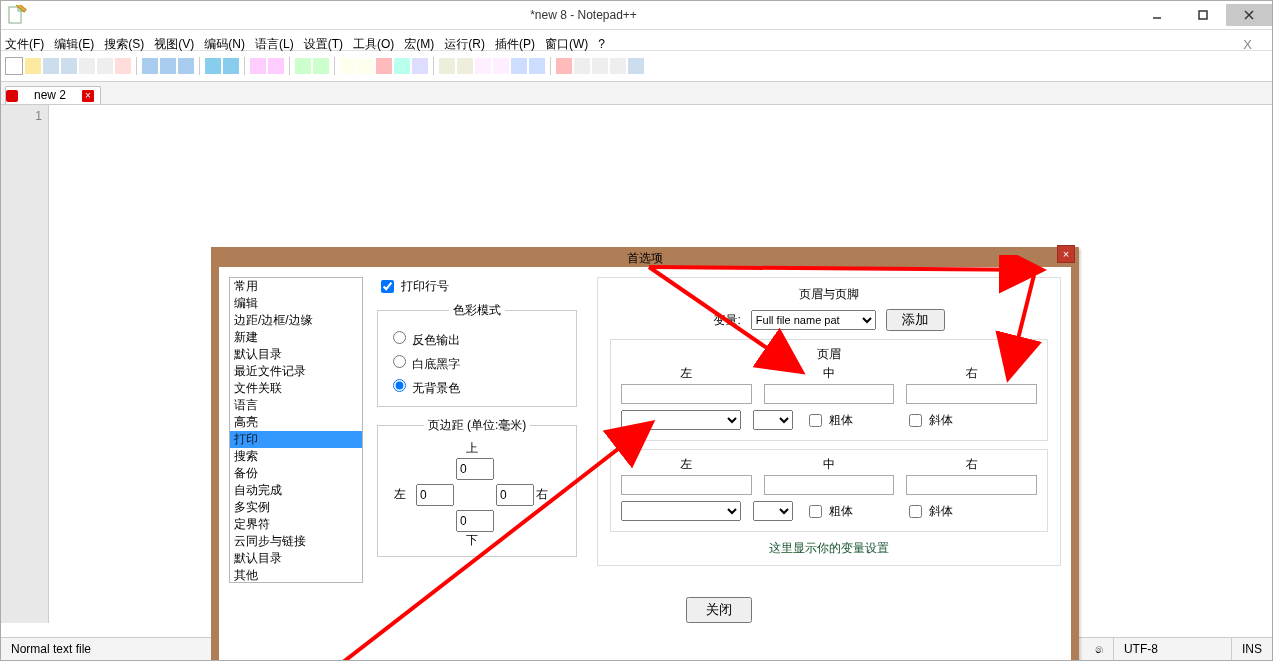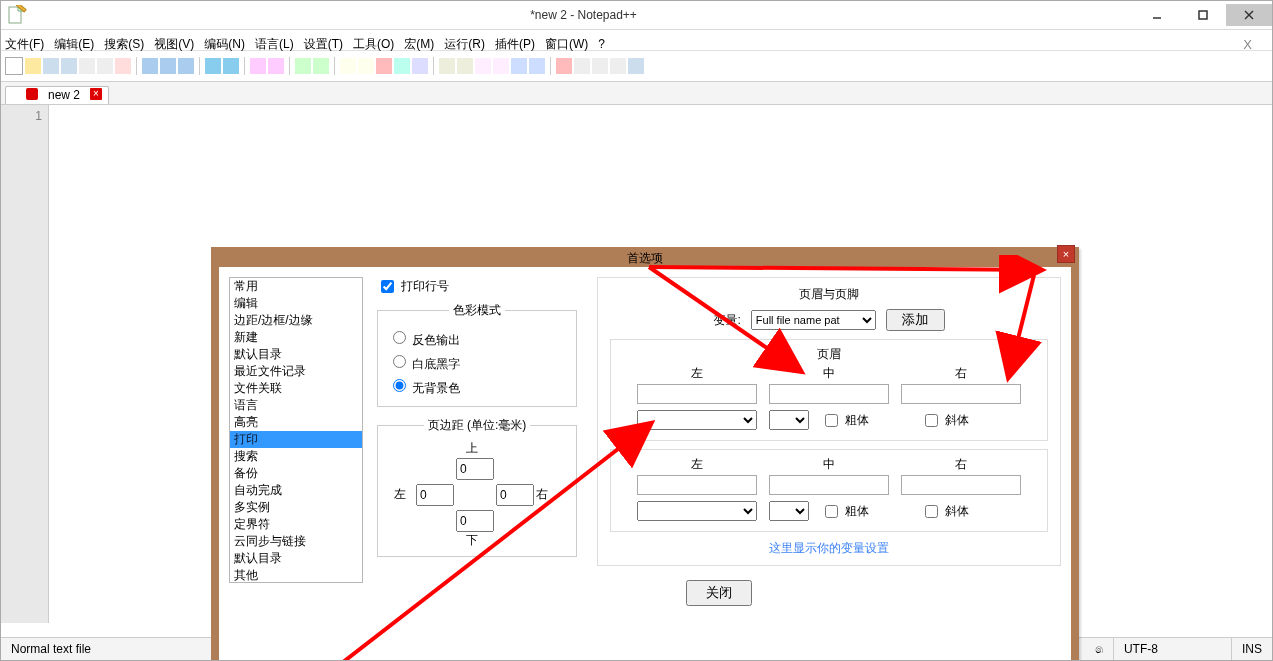--- a/index.html
+++ b/index.html
@@ -14,21 +14,21 @@
   
   .menubar { height:20px; display:flex; align-items:center; padding:0 4px; border-bottom:1px solid #e0e0e0;}
   .menubar span { margin-right:10px; cursor:default;margin-top:8px; }
   .menubar .xbtn { margin-left:auto; color:#888; font-size:13px; padding:0 6px;}
   
   .toolbar { height:26px; border-bottom:1px solid #d0d0d0; display:flex; align-items:center; padding:2px 4px; gap:2px;}
   .tb { width:16px; height:16px; display:inline-block; }
   .tbsep { width:1px; height:18px; background:#ccc; margin:0 3px;}
   
   .filetabs { height:22px; background:#f4f4f4; border-bottom:1px solid #ccc; display:flex; align-items:flex-end; padding-left:4px;}
-  .filetab { background:#fff; border:1px solid #c0c0c0; border-bottom:none; padding:1px 6px 2px 20px; display:flex; align-items:flex-start; gap:10px; font-size:12px; border-radius:2px 2px 0 0;}
+  .filetab { background:#fff; border:1px solid #c0c0c0; border-bottom:none; padding:1px 6px 2px 0; display:flex; align-items:flex-end; gap:16px; font-size:12px; border-radius:2px 2px 0 0;}
   .filetab .fticon { width:12px; height:12px; background:#d00; border-radius:2px; display:inline-block;}
   .filetab .closeicon { width:12px;height:12px; background:#d00; color:#fff; font-size:10px; line-height:12px; text-align:center; border-radius:1px;}
   
   .editor { position:relative; height:518px; display:flex;}
   .gutter { width:48px; background:#e8e8e8; border-right:1px solid #ccc; text-align:right; padding:4px 6px 0 0; color:#808080; box-sizing:border-box;}
   .code { flex:1; background:#fff; padding:4px 6px; position:relative;}
   
   .statusbar { position:absolute; bottom:0; left:0; right:0; height:22px; border-top:1px solid #ccc; background:#f4f4f4; display:flex; align-items:center; font-size:12px;}
   .statusbar .cell { padding:0 10px; border-right:1px solid #ccc; height:100%; display:flex; align-items:center;}
   
@@ -51,50 +51,50 @@
   .margins .left { position:absolute; left:28px; top:44px;}
   .margins .right { position:absolute; left:108px; top:44px;}
   .margins .lbl-top { position:absolute; left:78px; top:0;}
   .margins .lbl-bottom { position:absolute; left:78px; top:92px;}
   .margins .lbl-left { position:absolute; left:6px; top:46px;}
   .margins .lbl-right { position:absolute; left:148px; top:46px;}
   .hf { border:1px solid #ddd; padding:8px 12px; margin-bottom:10px;}
   .hfrow { display:flex; align-items:center; gap:10px; margin-bottom:8px; justify-content:center;}
   .hfrow select { font-size:11px; height:20px;}
   .hfrow button { height:22px; padding:0 14px;}
-  .hfgroup { border:1px solid #ddd; padding:6px 26px 10px; margin-bottom:8px;}
+  .hfgroup { border:1px solid #ddd; padding:6px 10px 10px; margin-bottom:8px;}
   .hfgroup .gtitle { text-align:center; margin-bottom:2px;}
   .cols { display:flex; gap:12px;}
   .col { flex:1;}
   .col .clabel { text-align:center; margin-bottom:2px;}
   .col input[type=text]{ width:100%; box-sizing:border-box; height:20px; border:1px solid #aaa;}
   .row2 { display:flex; align-items:center; gap:12px; margin-top:6px;}
   .row2 select{ height:20px;}
   .row2 .small{ width:40px;}
   .lbl-inline { display:inline-flex; align-items:center; gap:4px;}
-  .vartxt { text-align:center; color:#3b82f6;}
-  .dialog-footer { text-align:center; margin-top:4px;}
+  .vartxt { text-align:center; color:#14532d;}
+  .dialog-footer { text-align:center; margin-top:21px;}
   .dialog-footer button { padding:2px 18px;}
   
   .arrows { position:absolute; inset:0; pointer-events:none; z-index:20;}
   
   .c1{background:#fff;border:1px solid #aaa}.c2{background:#fde9a0}.c3{background:#cde}.c4{background:#eee}.c5{background:#fdd}.c6{background:#ace}.c7{background:#8ce}.c8{background:#fcf}.c9{background:#cfc}.c10{background:#ffe}.c11{background:#fbb}.c12{background:#bfe}.c13{background:#ddf}.c14{background:#eed}.c15{background:#fef}.c16{background:#cdf}
 </style>
 </head>
 <body>
 
 <div class="window">
 
   <div class="titlebar">
     <svg class="appicon" viewBox="0 0 20 20">
         <rect x="2" y="2" width="12" height="16" fill="#fff" stroke="#8a8"></rect>
         <path d="M11 2 L16 6 L11 6 Z" fill="#cfc" stroke="#8a8"></path>
         <rect x="9" y="1" width="10" height="3" transform="rotate(40 14 3)" fill="#ecb13a" stroke="#b88a1f"></rect>
       </svg>
-    <div class="title">*new 2 - Notepad++</div>
+    <div class="title">*new 8 - Notepad++</div>
     <div class="winbtns">
       <div class="winbtn">
           <svg width="12" height="12">
             <line x1="2" y1="9" x2="10" y2="9" stroke="#333" stroke-width="1.5"></line>
           </svg>
         </div>
       <div class="winbtn">
           <svg width="12" height="12">
             <rect x="2" y="2" width="8" height="8" fill="none" stroke="#333" stroke-width="1.5"></rect>
           </svg>

